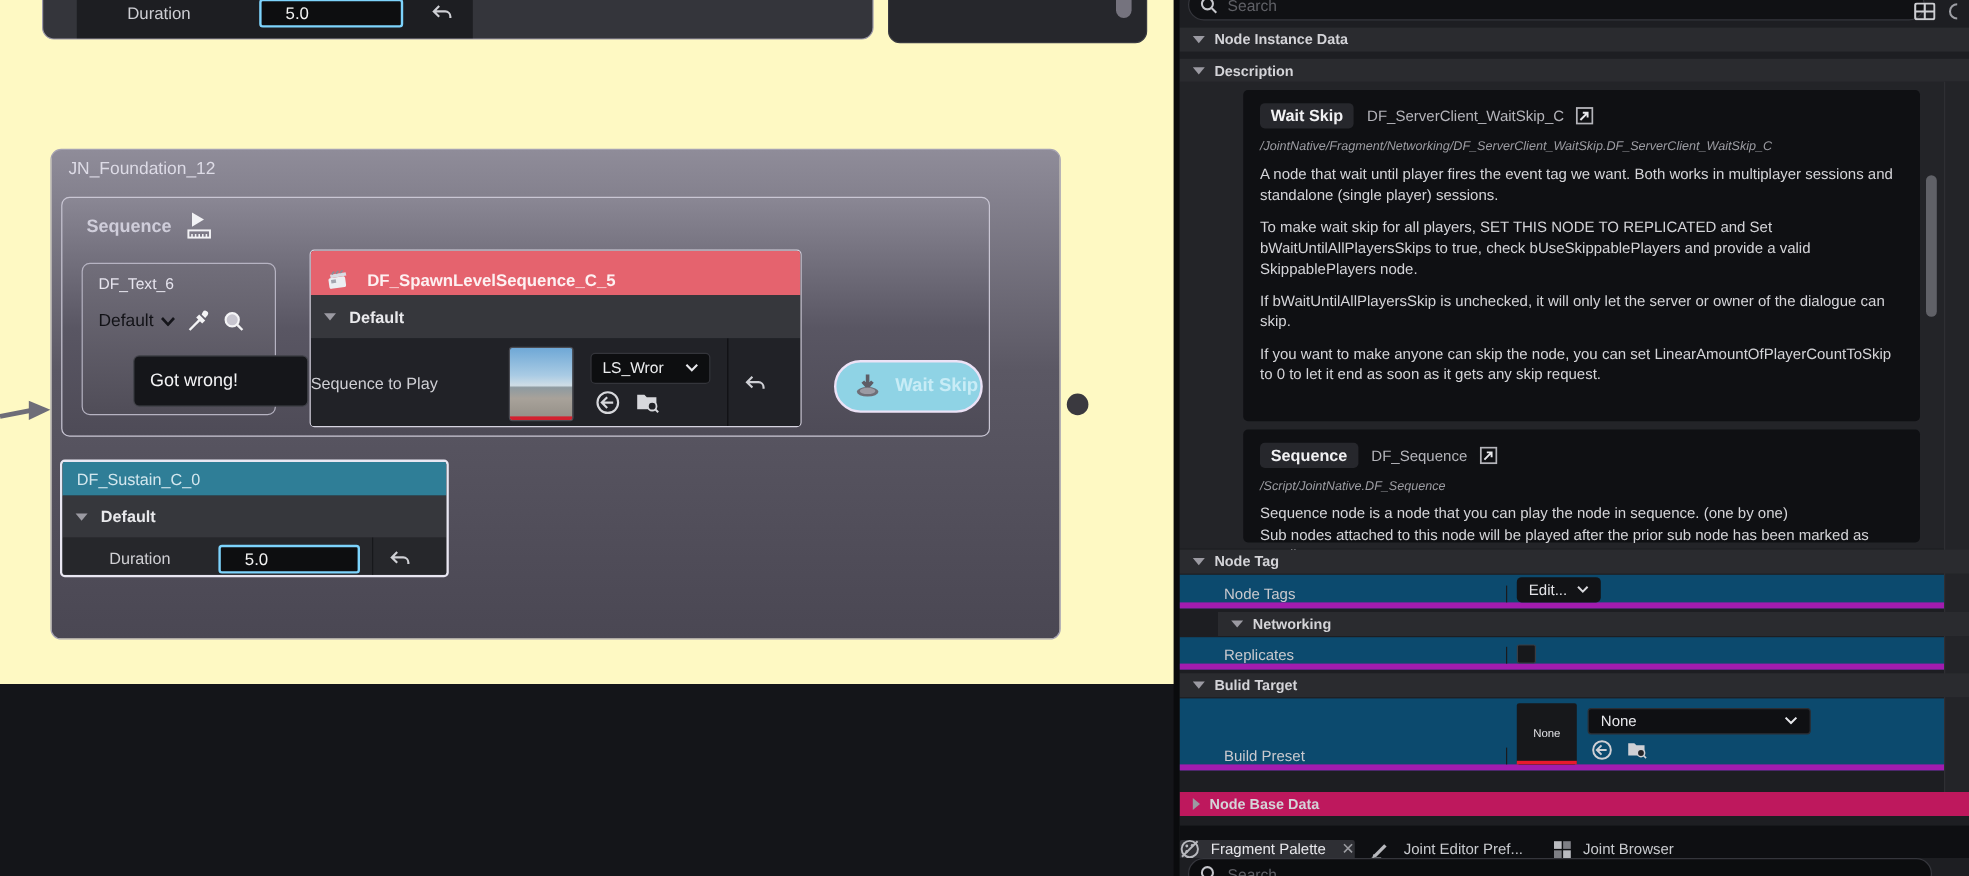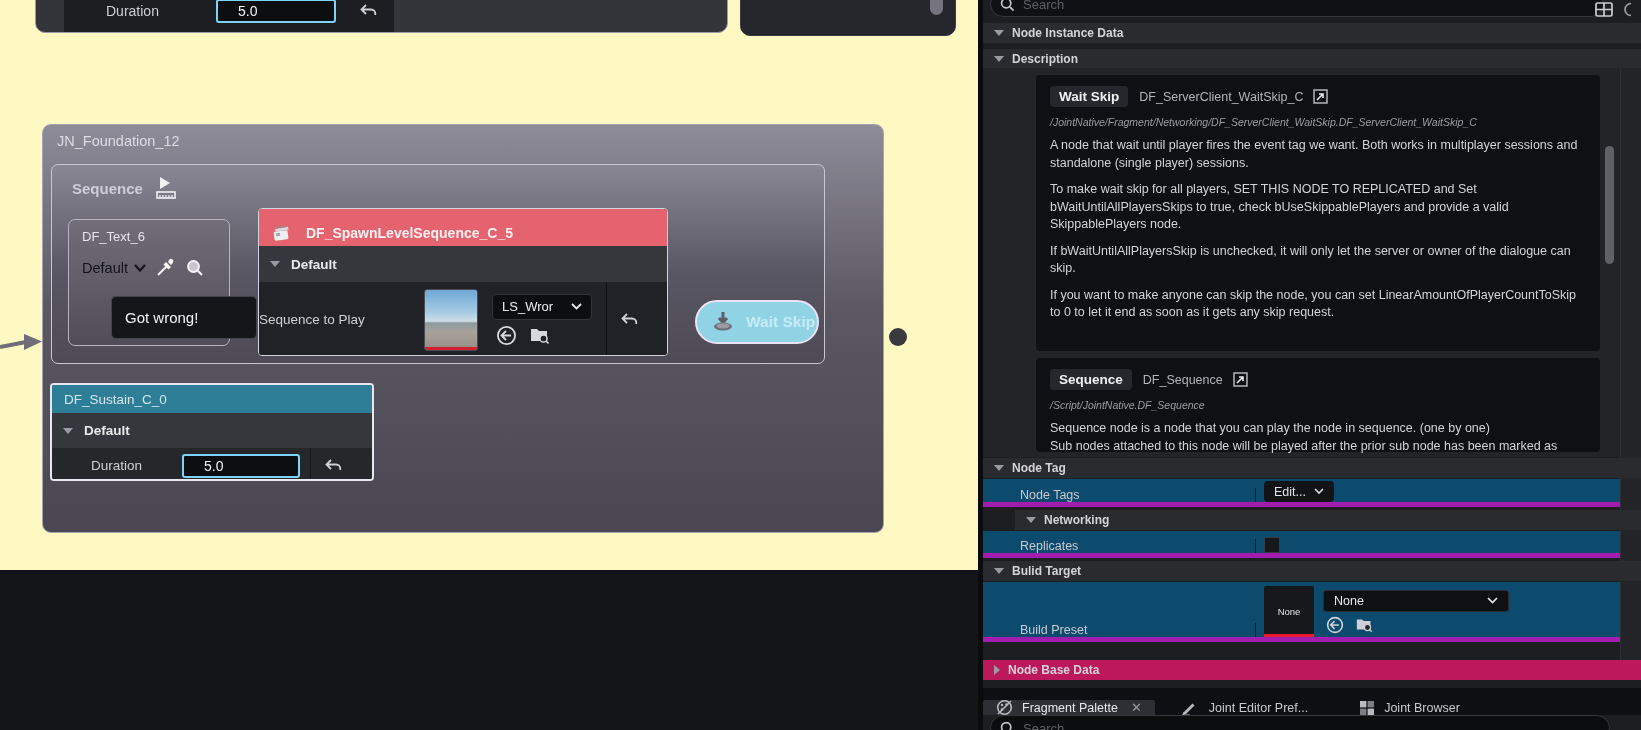--- a/index.html
+++ b/index.html
@@ -102,21 +102,21 @@
   .prow .lcell { width:273px; display:flex; align-items:center; padding-left:37px; color:#c9c9ce; font-size:12.5px; border-right:1px solid #1a1b1e; }
   .prow .vcell { flex:1; display:flex; align-items:center; padding-left:8px; }
   .editbtn { background:#121316; border-radius:4px; height:21px; display:flex; align-items:center; gap:8px; padding:0 10px; color:#e5e5e9; font-size:12.5px; }
   .checkbox { width:16px; height:16px; background:#17181b; border:1px solid #3b3c42; border-radius:2px; }
   .presetthumb { width:50px; height:51px; background:#17181b; position:relative; display:flex; align-items:center; justify-content:center; border-radius:2px; }
   .presetthumb .t { color:#e6e6ea; font-size:9.5px; }
   .presetthumb .red { position:absolute; bottom:0; left:0; width:100%; height:3px; background:#e81a2d; }
   .presetdd { width:186px; height:22px; background:#0f1013; border:1px solid #2c2d32; border-radius:3px; display:flex; align-items:center; justify-content:space-between; padding:0 10px; color:#e8e8ec; font-size:12.5px; }
 
   .tabbar { position:absolute; left:0; top:688px; width:658px; height:27px; background:#0e0f12; display:flex; align-items:stretch; }
-  .tab { display:flex; align-items:center; gap:9px; padding:0 13px; color:#c9cbcf; font-size:12.5px;margin-top:12px; }
+  .tab { display:flex; align-items:center; gap:9px; padding:0 0; color:#c9cbcf; font-size:12.5px;margin-top:12px; }
   .tab.active { background:#2e2f34; color:#e8e8ec; border-radius:2px 2px 0 0; }
   .tab .x { color:#9b9ca1; font-size:13px; margin-left:4px; }
   .botsearch { position:absolute; left:7px; top:715px; width:620px; height:26px; border:1px solid #35363c; border-radius:13px; background:#0c0d0f; display:flex; align-items:center; gap:8px; padding-left:9px; }
   .botsearch input { background:transparent; border:none; outline:none; color:#b9bac0; font-size:13px; width:500px; }
   .botsearch input::placeholder { color:#5e5f65; }
 
   svg { display:block; }
 </style>
 </head>
 <body>

